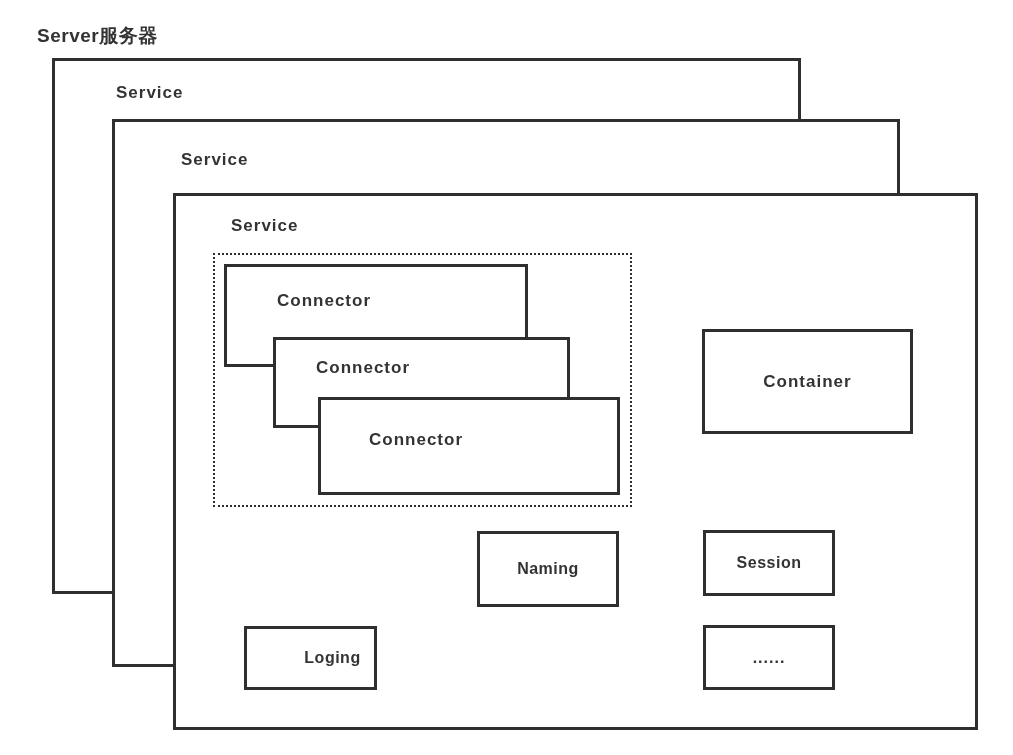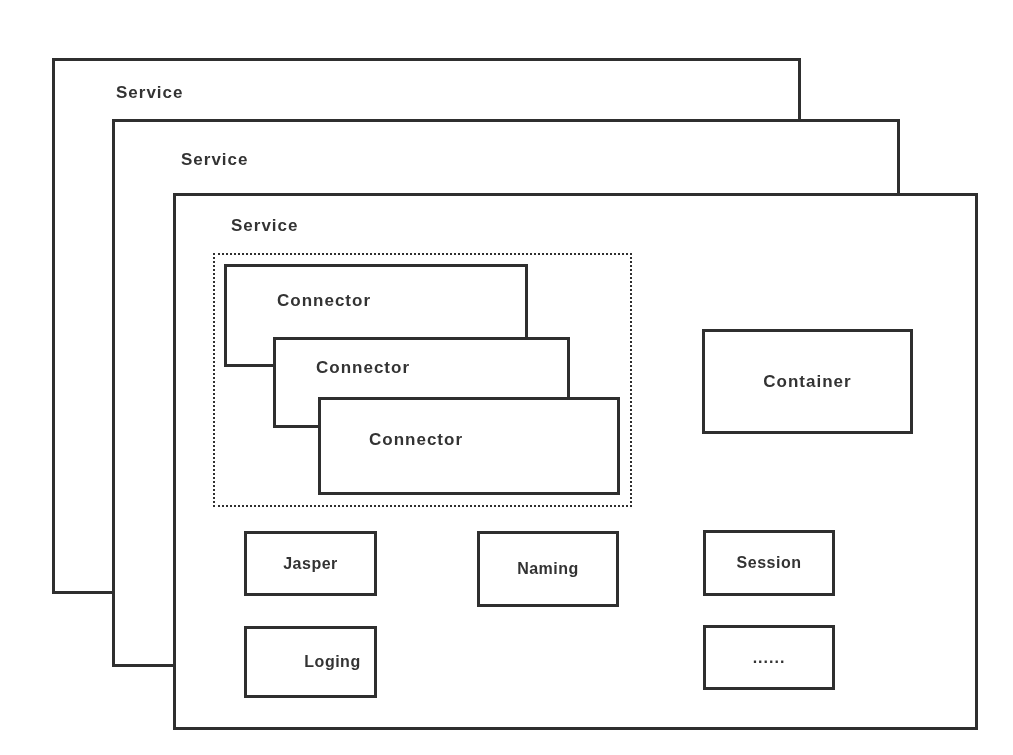--- a/index.html
+++ b/index.html
@@ -53,29 +53,30 @@
   .plain-box{
     background:var(--bg);
     border:3px solid var(--line);
     display:flex;align-items:center;justify-content:center;
     font-size:16px;font-weight:700;letter-spacing:0.5px;
   }
   #container-box{left:702px;top:329px;width:211px;height:105px;font-size:17px;letter-spacing:1px;}
   #box-jasper {left:244px;top:531px;width:133px;height:65px;}
   #box-naming {left:477px;top:531px;width:142px;height:76px;}
   #box-session{left:703px;top:530px;width:132px;height:66px;}
-  #box-loging {left:244px;top:626px;width:133px;height:72px;padding-left:44px;}
+  #box-loging {left:244px;top:626px;width:133px;height:64px;padding-left:44px;}
   #box-jmx    {left:477px;top:626px;width:142px;height:65px;}
   #box-dots   {left:703px;top:625px;width:132px;height:65px;letter-spacing:1px;}
 </style>
 </head>
 <body>
 
 <div class="canvas">
 
+  <div class="abs title">Server服务器</div>
 
   <div class="abs svc-box" id="service-1">
     <span class="svc-label">Service</span>
   </div>
 
   <div class="abs svc-box" id="service-2">
     <span class="svc-label">Service</span>
   </div>
 
   <div class="abs svc-box" id="service-3">
@@ -91,23 +92,20 @@
     <span>Connector</span>
   </div>
   <div class="abs connector" id="connector-3">
     <span>Connector</span>
   </div>
 
   <div class="abs plain-box" id="container-box">
     <span>Container</span>
   </div>
 
-  <div class="abs plain-box" id="box-jasper">
-    <span>Jasper</span>
-  </div>
   <div class="abs plain-box" id="box-naming">
     <span>Naming</span>
   </div>
   <div class="abs plain-box" id="box-session">
     <span>Session</span>
   </div>
   <div class="abs plain-box" id="box-loging">
     <span>Loging</span>
   </div>
   <div class="abs plain-box" id="box-dots">

